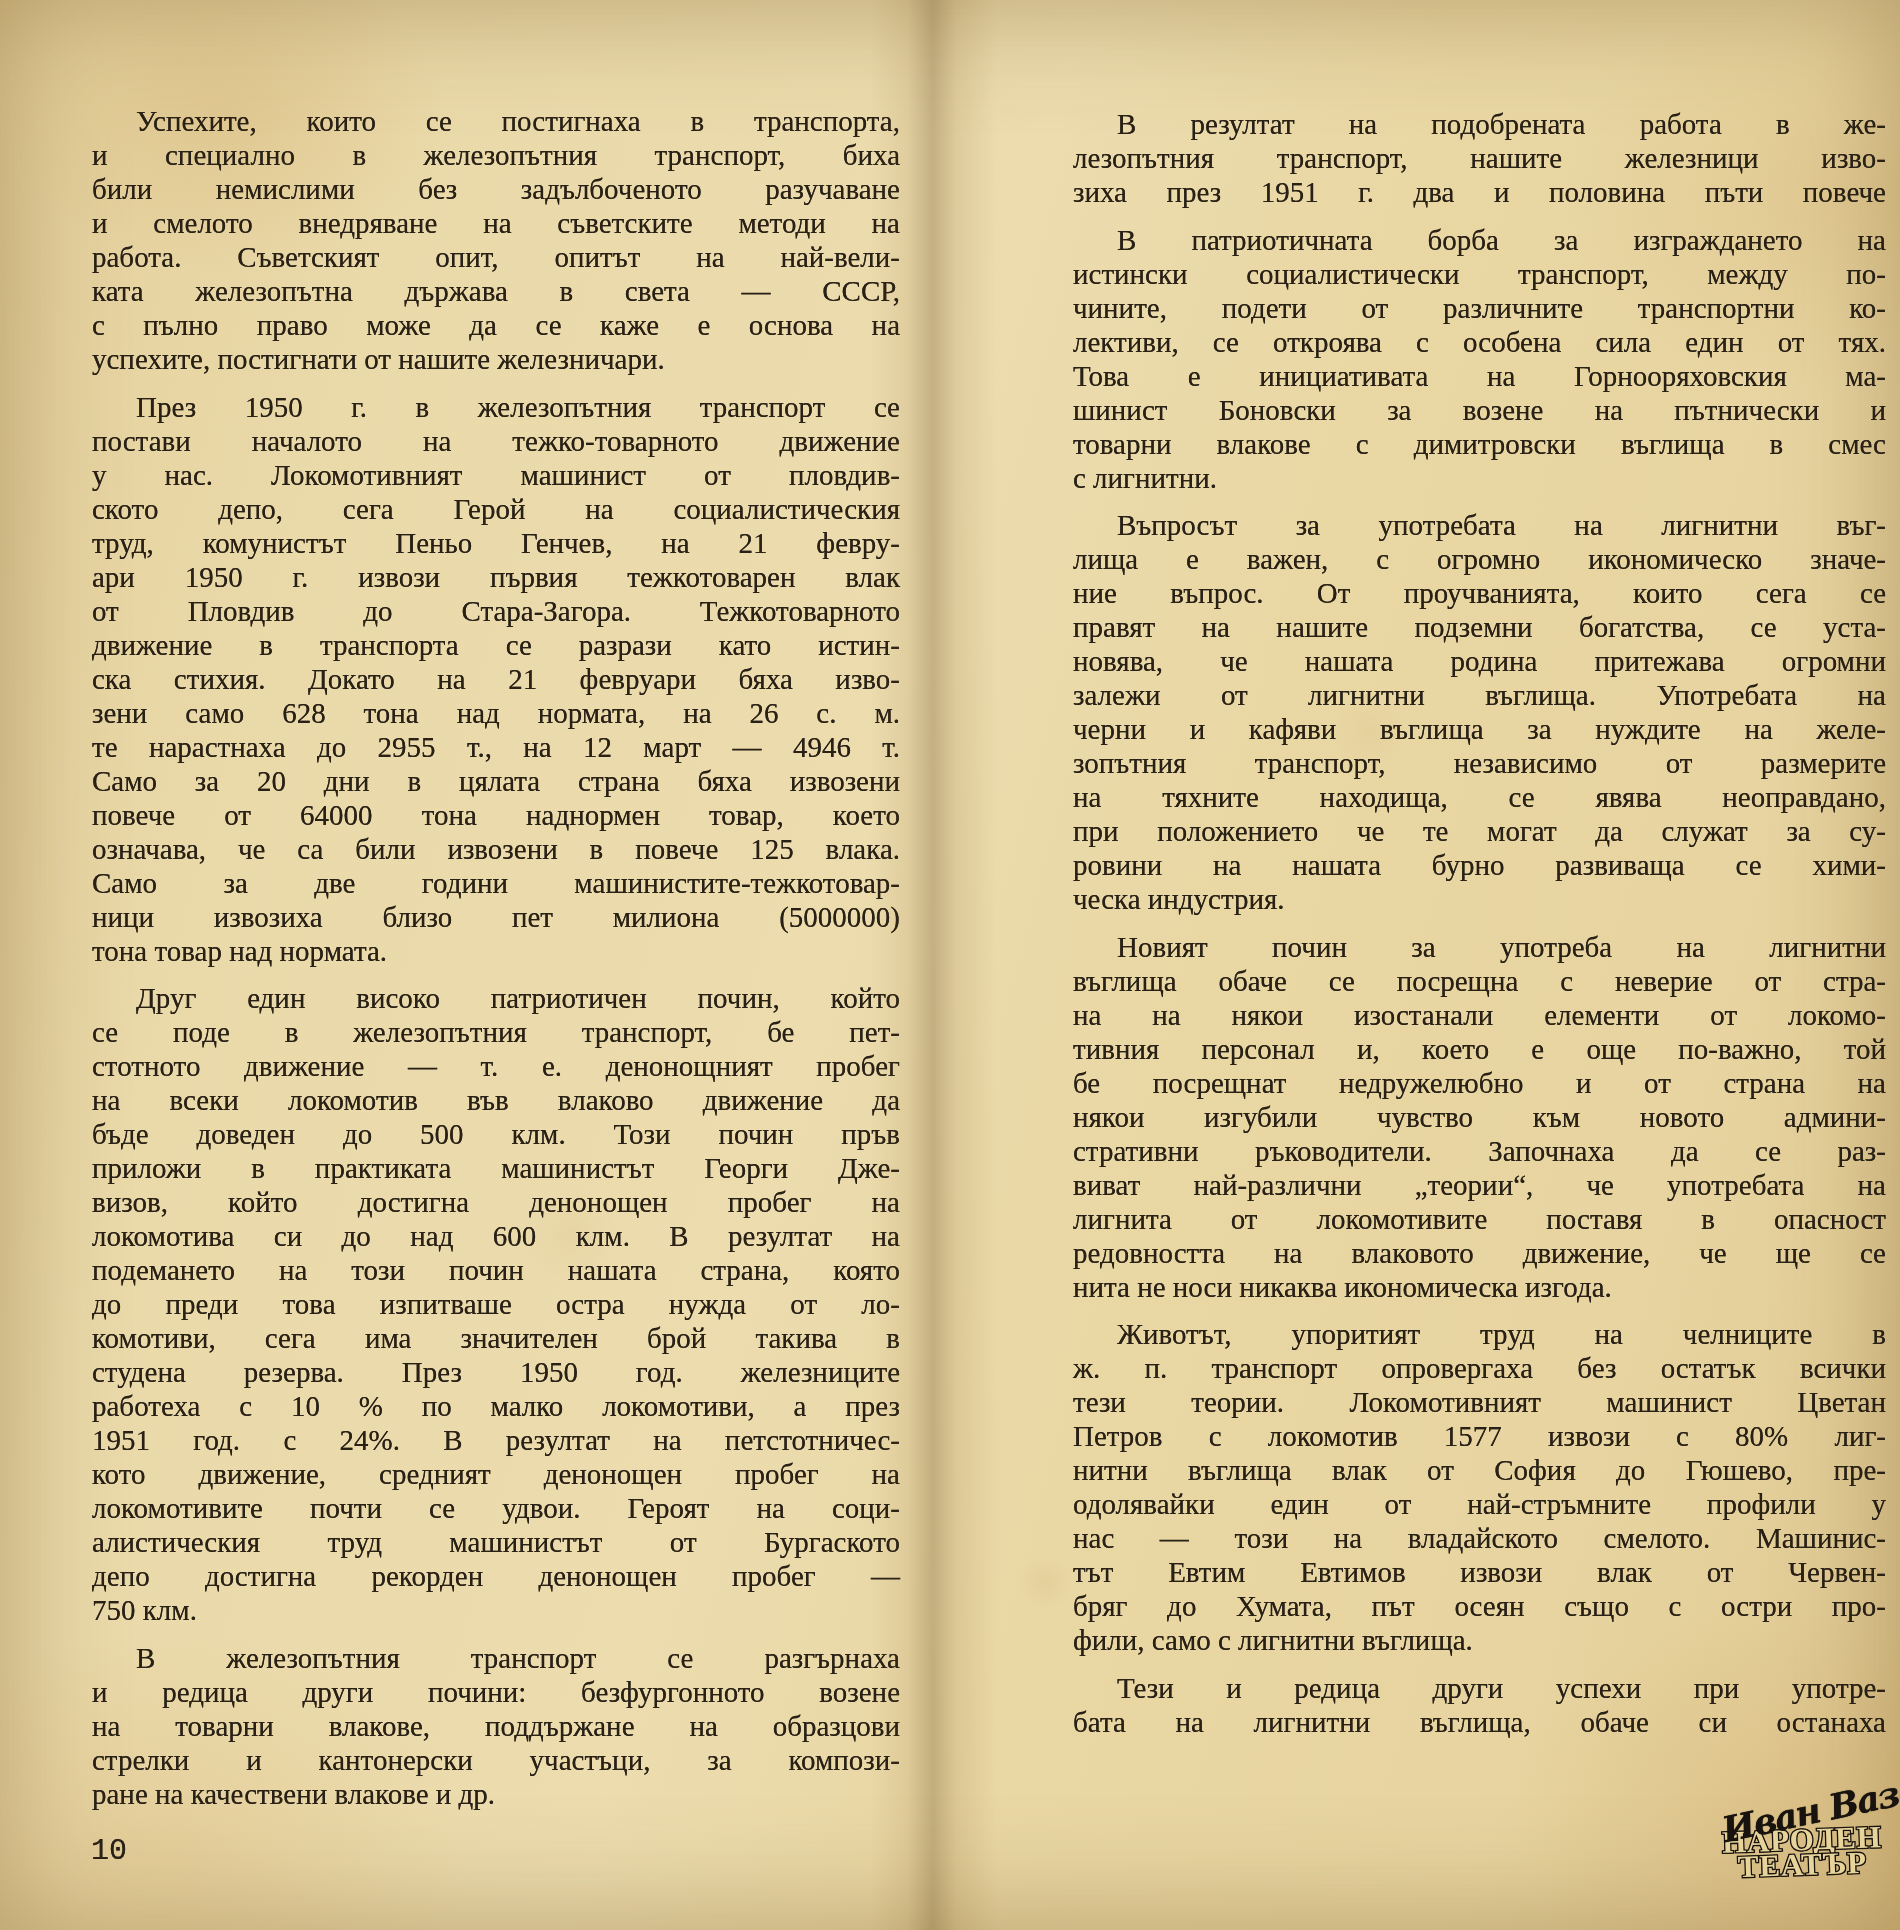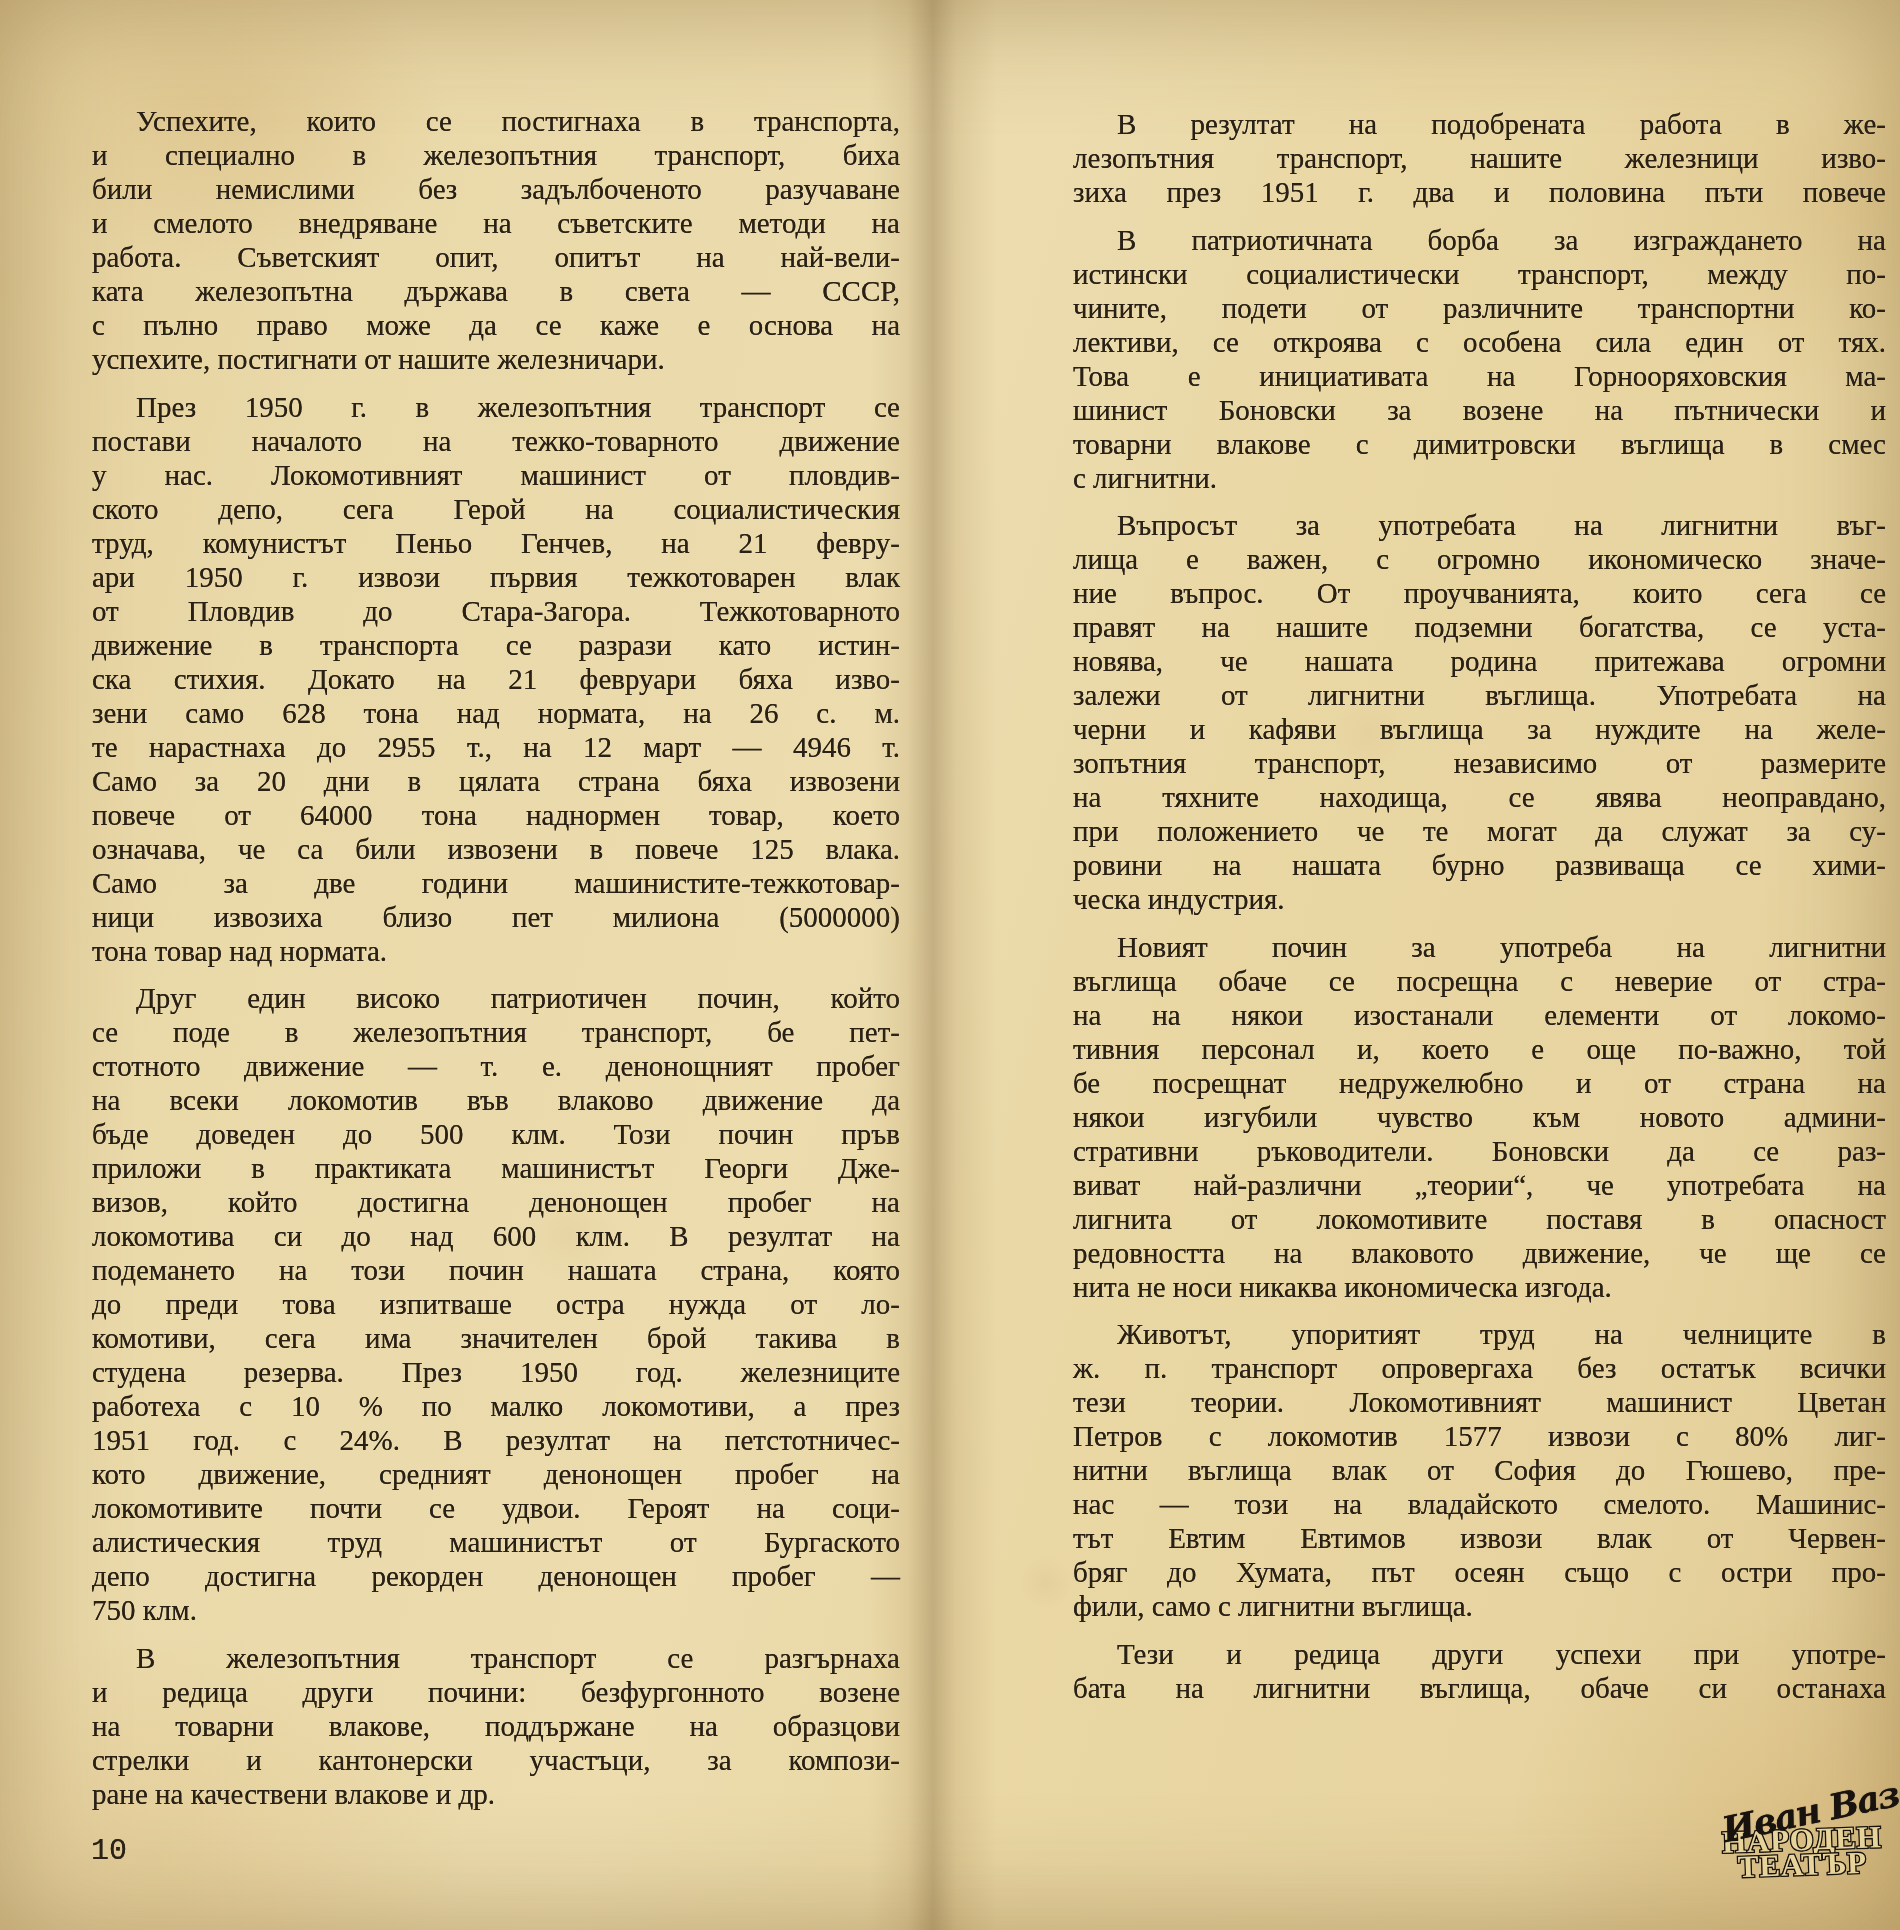--- a/index.html
+++ b/index.html
@@ -218,32 +218,33 @@
           <div class="line">ровини на нашата бурно развиваща се хими-</div>
           <div class="line last">ческа индустрия.</div>
         </div>
         <div class="para">
           <div class="line first">Новият почин за употреба на лигнитни</div>
           <div class="line">въглища обаче се посрещна с неверие от стра-</div>
           <div class="line">на на някои изостанали елементи от локомо-</div>
           <div class="line">тивния персонал и, което е още по-важно, той</div>
           <div class="line">бе посрещнат недружелюбно и от страна на</div>
           <div class="line">някои изгубили чувство към новото админи-</div>
-          <div class="line">стративни ръководители. Боновски да се раз-</div>
+          <div class="line">стративни ръководители. Започнаха да се раз-</div>
           <div class="line">виват най-различни „теории“, че употребата на</div>
           <div class="line">лигнита от локомотивите поставя в опасност</div>
           <div class="line">редовността на влаковото движение, че ще се</div>
           <div class="line last">нита не носи никаква икономическа изгода.</div>
         </div>
         <div class="para">
           <div class="line first">Животът, упоритият труд на челниците в</div>
           <div class="line">ж. п. транспорт опровергаха без остатък всички</div>
           <div class="line">тези теории. Локомотивният машинист Цветан</div>
           <div class="line">Петров с локомотив 1577 извози с 80% лиг-</div>
           <div class="line">нитни въглища влак от София до Гюшево, пре-</div>
+          <div class="line">одолявайки един от най-стръмните профили у</div>
           <div class="line">нас — този на владайското смелото. Машинис-</div>
           <div class="line">тът Евтим Евтимов извози влак от Червен-</div>
           <div class="line">бряг до Хумата, път осеян също с остри про-</div>
           <div class="line last">фили, само с лигнитни въглища.</div>
         </div>
         <div class="para justify-last">
           <div class="line first">Тези и редица други успехи при употре-</div>
           <div class="line last">бата на лигнитни въглища, обаче си останаха</div>
         </div>
       </div>

